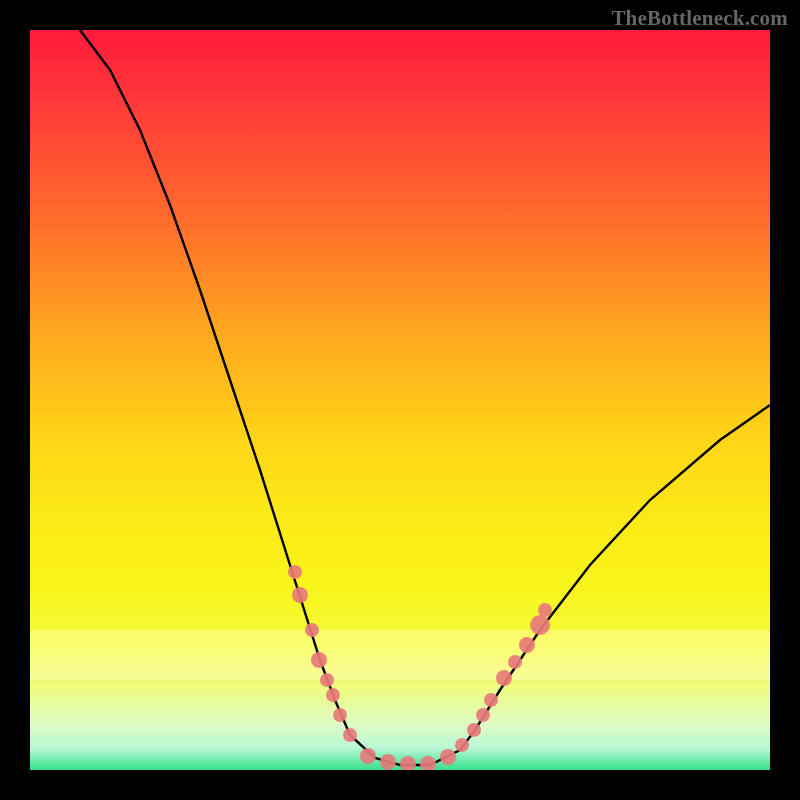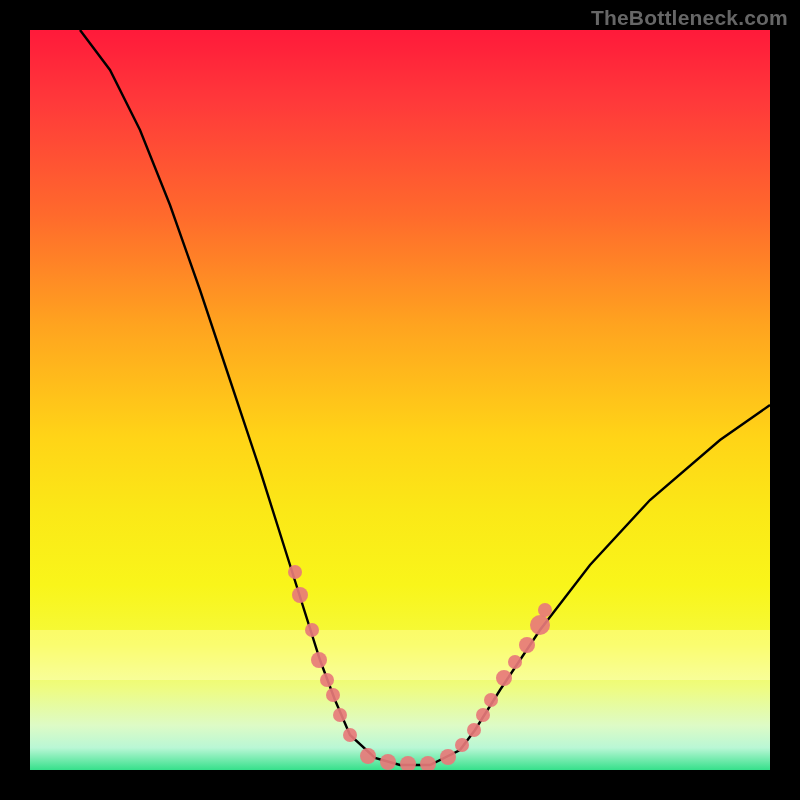--- a/index.html
+++ b/index.html
@@ -57,20 +57,21 @@
     pointer-events: none;
   }
   .watermark {
     position: absolute;
     top: 6px;
     right: 12px;
     color: #666666;
     font-size: 21px;
     font-weight: 600;
     letter-spacing: 0.2px;
+    font-family: Liberation Serif, serif;
   }
   svg.curve {
     position: absolute;
     inset: 0;
   }
 </style>
 </head>
 <body>
 
 <div class="frame">

